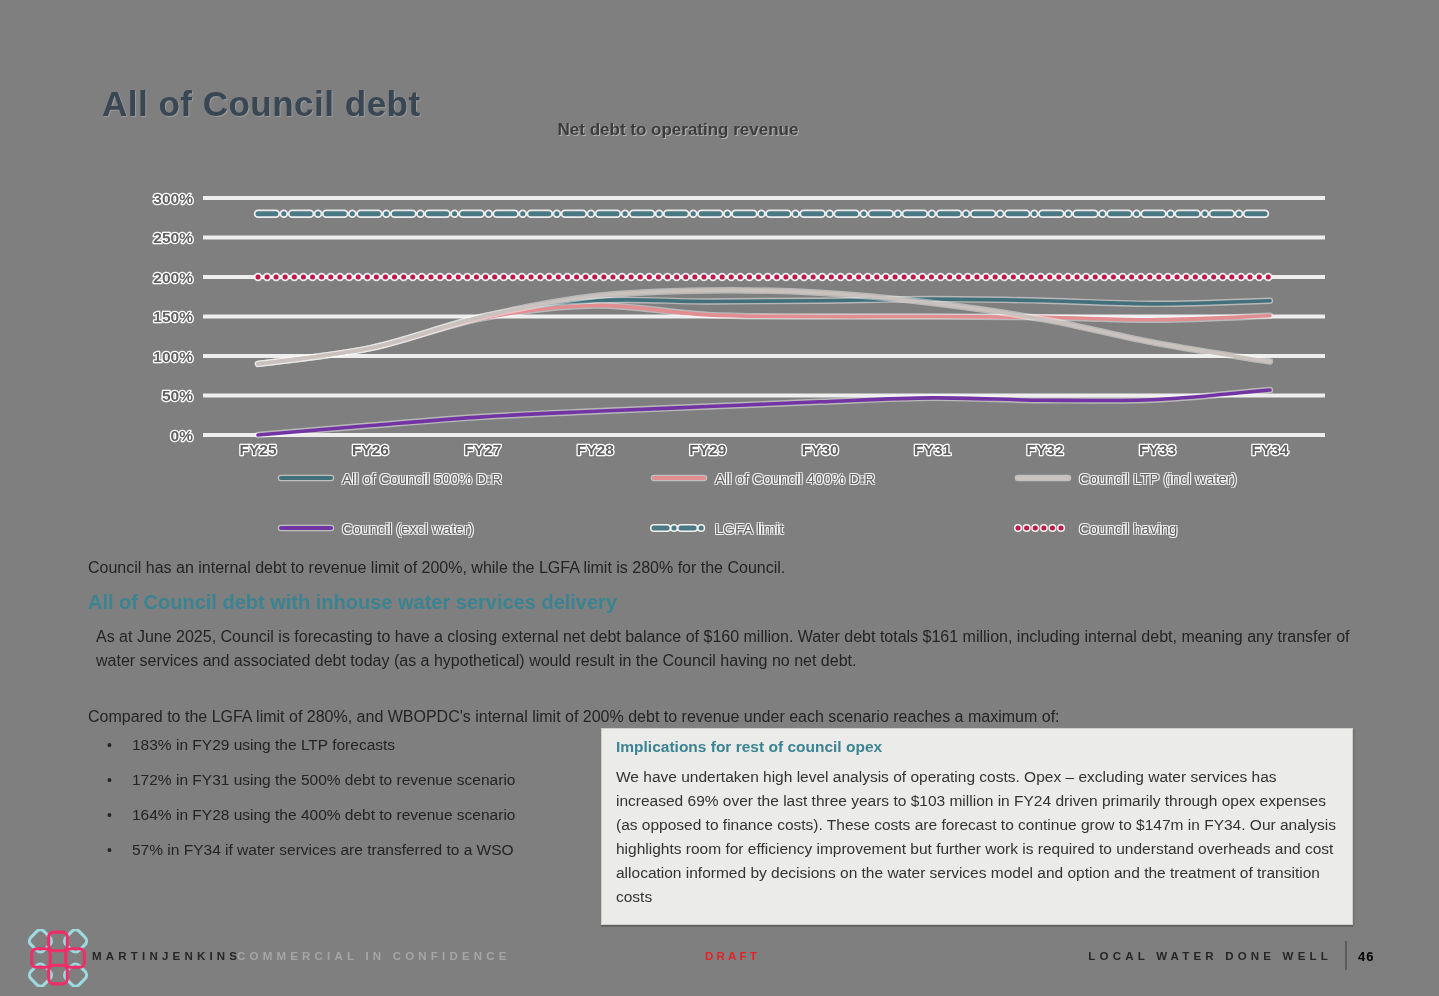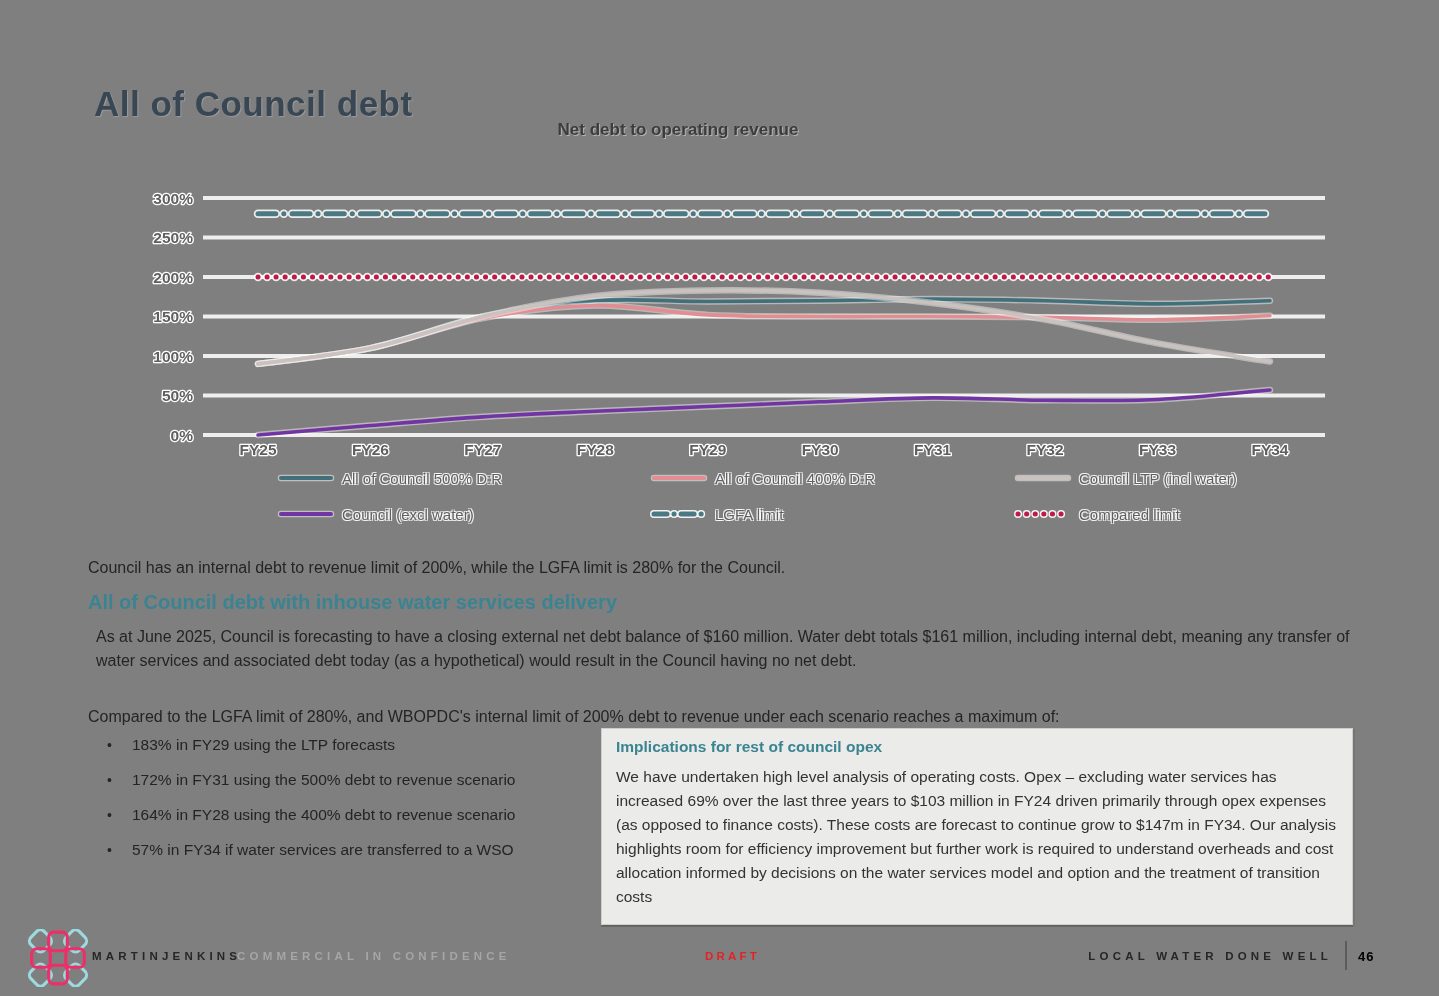--- a/index.html
+++ b/index.html
@@ -2,36 +2,36 @@
 <html><head>
 <meta charset="utf-8">
 <style>
   html,body{margin:0;padding:0;background:#666;}
   .slide{
     position:relative;width:1439px;height:996px;background:#7f7f7f;
     font-family:"Liberation Sans",sans-serif;overflow:hidden;
   }
   .abs{position:absolute;}
   .page-title{
-    left:94px;top:84px;font-size:35px;font-weight:bold;color:#394754;
+    left:102px;top:84px;font-size:35px;font-weight:bold;color:#394754;
     letter-spacing:.5px;text-shadow:1px 1px 1px rgba(255,255,255,.22);
   }
   .chart-title{
     left:95px;top:120px;width:1166px;text-align:center;
     font-size:17px;font-weight:bold;color:#3c3c3c;
     text-shadow:1px 1px 0 rgba(255,255,255,.4);
   }
   #chart-svg{position:absolute;left:95px;top:185px;}
   .tick-text{
     font-family:"Liberation Sans",sans-serif;font-size:15.5px;font-weight:bold;
     fill:#5f5f5f;stroke:#ffffff;stroke-width:2.6px;paint-order:stroke;stroke-linejoin:round;
   }
   .legend{
     left:277px;top:468px;display:grid;grid-template-columns:373px 364px 310px;
-    row-gap:16px;position:absolute;
+    row-gap:30px;position:absolute;
   }
   .legend-item{display:flex;align-items:center;gap:7px;height:20px;}
   .legend-label{
     font-size:15px;color:#5f5f5f;white-space:nowrap;
     text-shadow:-1px -1px 0 rgba(255,255,255,.8),1px -1px 0 rgba(255,255,255,.8),
                 -1px 1px 0 rgba(255,255,255,.8),1px 1px 0 rgba(255,255,255,.8);
   }
   .body-text{font-size:16px;color:#242424;line-height:24px;}
   .intro{left:88px;top:556px;width:1300px;}
   .subhead{
@@ -166,21 +166,21 @@
           <line x1="4" y1="6" x2="54" y2="6" stroke="#ffffff" stroke-width="8" opacity="0.9" stroke-linecap="round" stroke-dasharray="13 7 0.1 7"></line>
           <line x1="4" y1="6" x2="54" y2="6" stroke="#4a7983" stroke-width="5" opacity="1" stroke-linecap="round" stroke-dasharray="13 7 0.1 7"></line>
         </svg>
         <span class="legend-label">LGFA limit</span>
       </div>
       <div class="legend-item">
         <svg width="58" height="12" viewBox="0 0 58 12">
           <line x1="4" y1="6" x2="54" y2="6" stroke="#ffffff" stroke-width="8" opacity="0.9" stroke-linecap="round" stroke-dasharray="0.1 8.5"></line>
           <line x1="4" y1="6" x2="54" y2="6" stroke="#c11849" stroke-width="5" opacity="1" stroke-linecap="round" stroke-dasharray="0.1 8.5"></line>
         </svg>
-        <span class="legend-label">Compared limit</span>
+        <span class="legend-label">Council having</span>
       </div>
     </div>
 
   <div class="abs body-text intro">Council has an internal debt to revenue limit of 200%, while the LGFA limit is 280% for the Council.</div>
 
   <div class="abs subhead">All of Council debt with inhouse water services delivery</div>
 
   <div class="abs body-text para1">As at June 2025, Council is forecasting to have a closing external net debt balance of $160 million. Water debt totals $161 million, including internal debt, meaning any transfer of water services and associated debt today (as a hypothetical) would result in the Council having no net debt.</div>
 
   <div class="abs body-text para2">Compared to the LGFA limit of 280%, and WBOPDC's internal limit of 200% debt to revenue under each scenario reaches a maximum of:</div>

